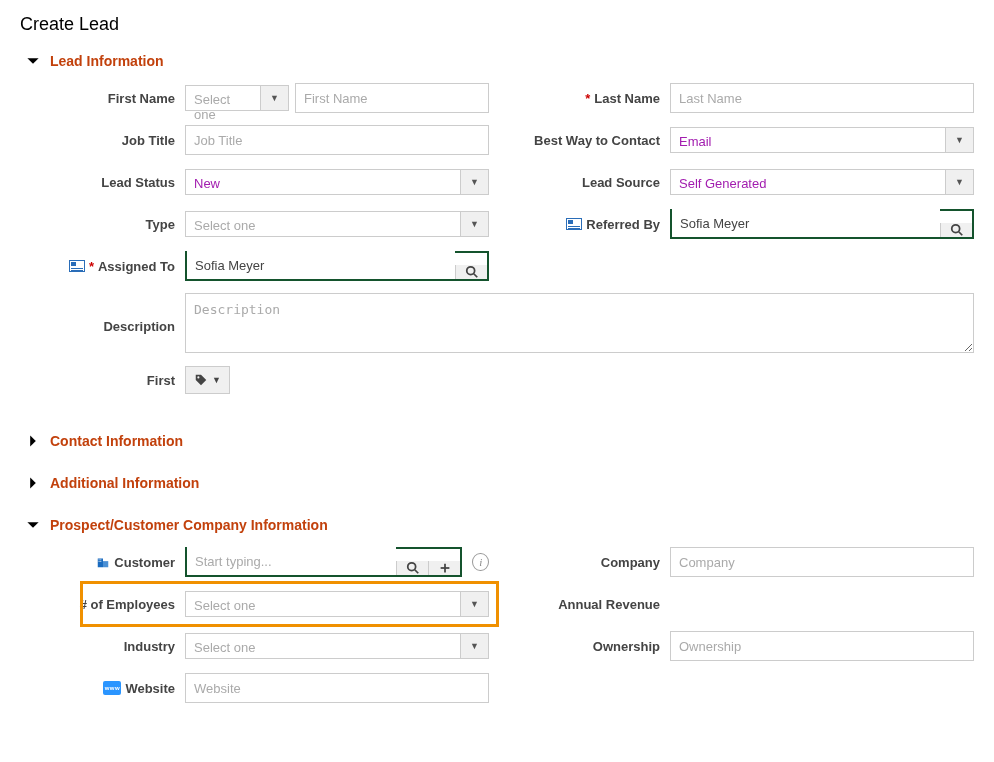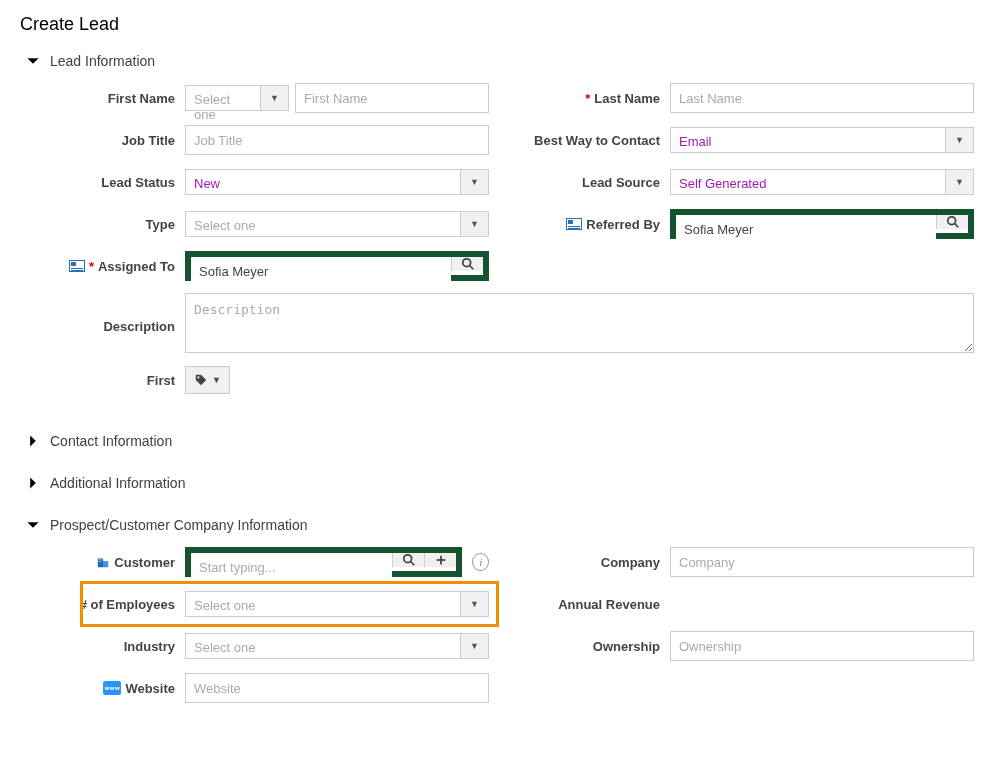--- a/index.html
+++ b/index.html
@@ -31,22 +31,22 @@
   .section-header .arrow {
     width: 14px;
     height: 14px;
     display: flex;
     align-items: center;
     justify-content: center;
     margin-right: 10px;
     color: #000;
   }
   .section-title {
-    color: #404040;
-    font-weight: normal;
+    color: #c2410c;
+    font-weight: bold;
     font-size: 14px;
   }
   .form-grid {
     display: grid;
     grid-template-columns: 1fr 1fr;
     column-gap: 16px;
     padding-left: 0;
   }
   .form-row {
     display: flex;
@@ -124,24 +124,24 @@
     background: #f0f0f0;
     border-left: 1px solid #ccc;
     display: flex;
     align-items: center;
     justify-content: center;
     color: #555;
     font-size: 9px;
   }
   .input-group {
     display: flex;
-    align-items: flex-start;
+    align-items: flex-end;
     height: 30px;
     width: 100%;
-    border: 6px solid #14532d;
+    border: 2px solid #14532d;
     background: #fff;
   }
   .input-group input {
     border: none;
     height: 28px;
     flex: 1;
   }
   .input-group .addon-btn {
     width: 32px;
     background: #f0f0f0;

